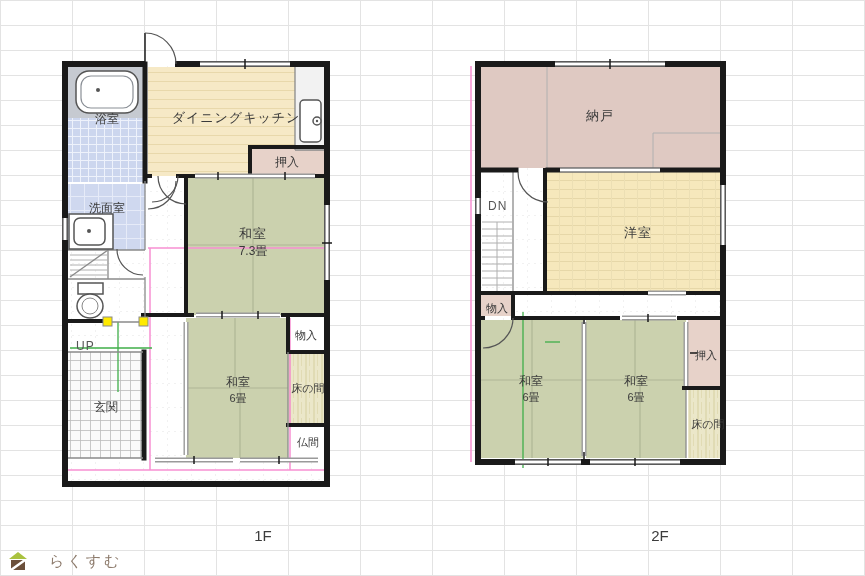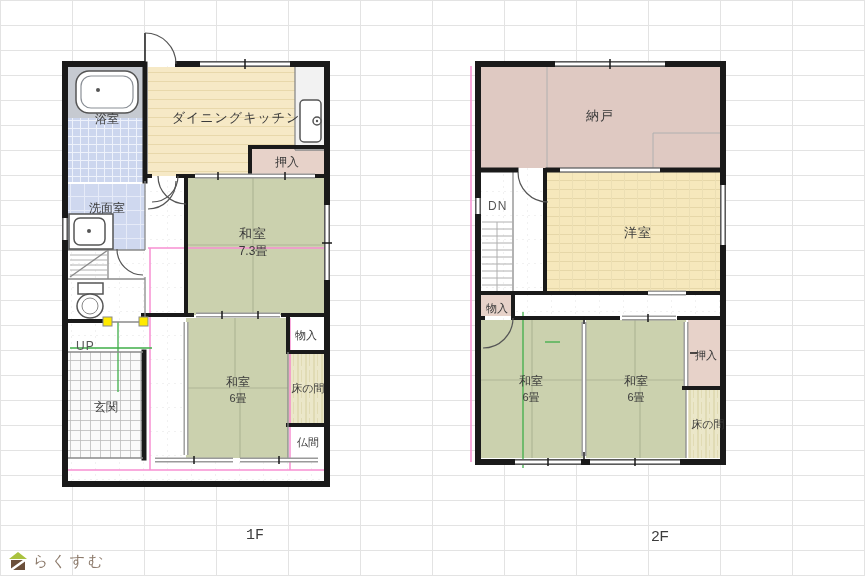--- a/index.html
+++ b/index.html
@@ -22,21 +22,21 @@
   .wall4{stroke:#1a1a1a;stroke-width:4;fill:none;stroke-linecap:square;}
   .thin{stroke:#8a8a8a;stroke-width:1.3;fill:none;}
   .thin2{stroke:#b0b0b0;stroke-width:1;fill:none;}
   .win{stroke:#9a9a9a;stroke-width:5;fill:none;}
   .winc{stroke:#ffffff;stroke-width:2.2;fill:none;}
   .tick{stroke:#1a1a1a;stroke-width:1.5;fill:none;}
   .arc{stroke:#555;stroke-width:1.2;fill:none;}
   .fixt{stroke:#555;stroke-width:1.5;fill:#ffffff;}
   .tatamiline{stroke:#b0b695;stroke-width:1.2;fill:none;}
   .caption{position:absolute;width:30px;text-align:center;font-size:15px;color:#3c3c3c;}
-  .logo{position:absolute;left:8px;top:551px;display:flex;align-items:center;gap:5px;}
+  .logo{position:absolute;left:8px;top:551px;display:flex;align-items:center;gap:21px;}
   .logo-text{font-size:15px;color:#8d7b6c;letter-spacing:3px;}
 </style>
 </head>
 <body>
 
 <div class="canvas">
 
 <svg viewBox="0 0 865 576" width="865" height="576">
   <defs>
     <pattern id="dots" width="24" height="24" patternUnits="userSpaceOnUse">
@@ -272,21 +272,21 @@
     <text x="497" y="312" class="lbl11">物入</text>
     <text x="531" y="385" class="lbl12">和室</text>
     <text x="531" y="401" class="lbl11">6畳</text>
     <text x="636" y="385" class="lbl12">和室</text>
     <text x="636" y="401" class="lbl11">6畳</text>
     <text x="706" y="359" class="lbl11">押入</text>
     <text x="708" y="428" class="lbl11">床の間</text>
   </g>
 </svg>
 
-<div class="caption" style="left:240px;top:527px;font-family:Liberation Mono, monospace;">1F</div>
+<div class="caption" style="left:248px;top:527px;">1F</div>
 <div class="caption" style="left:645px;top:527px;text-align:center;">2F</div>
 
 <div class="logo">
   <svg width="20" height="20" viewBox="0 0 20 20" style="position:static;">
     <polygon points="10,1 19,8 1,8" fill="#a9c23f"></polygon>
     <rect x="3" y="9" width="14" height="10" fill="#6b4f3a"></rect>
     <line x1="3" y1="19" x2="17" y2="9" stroke="#ffffff" stroke-width="2.5"></line>
   </svg>
   <span class="logo-text">らくすむ</span>
 </div>

